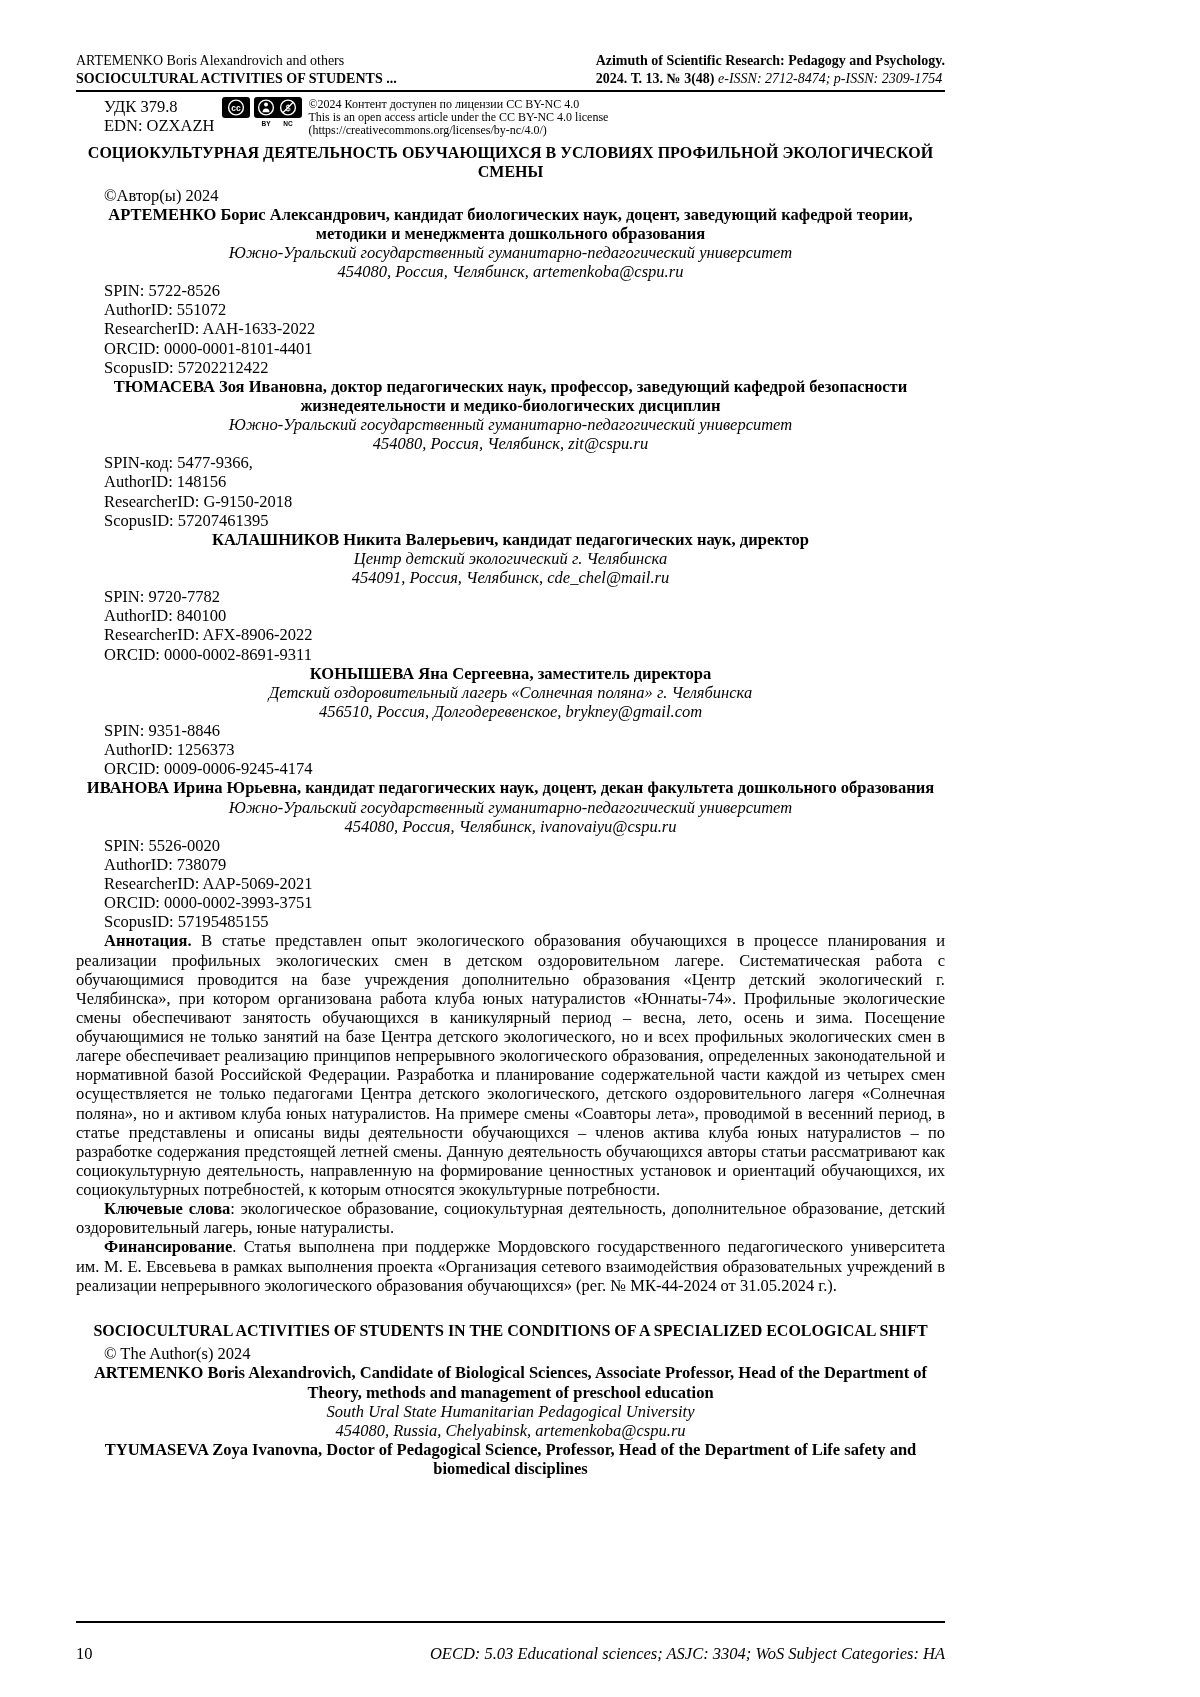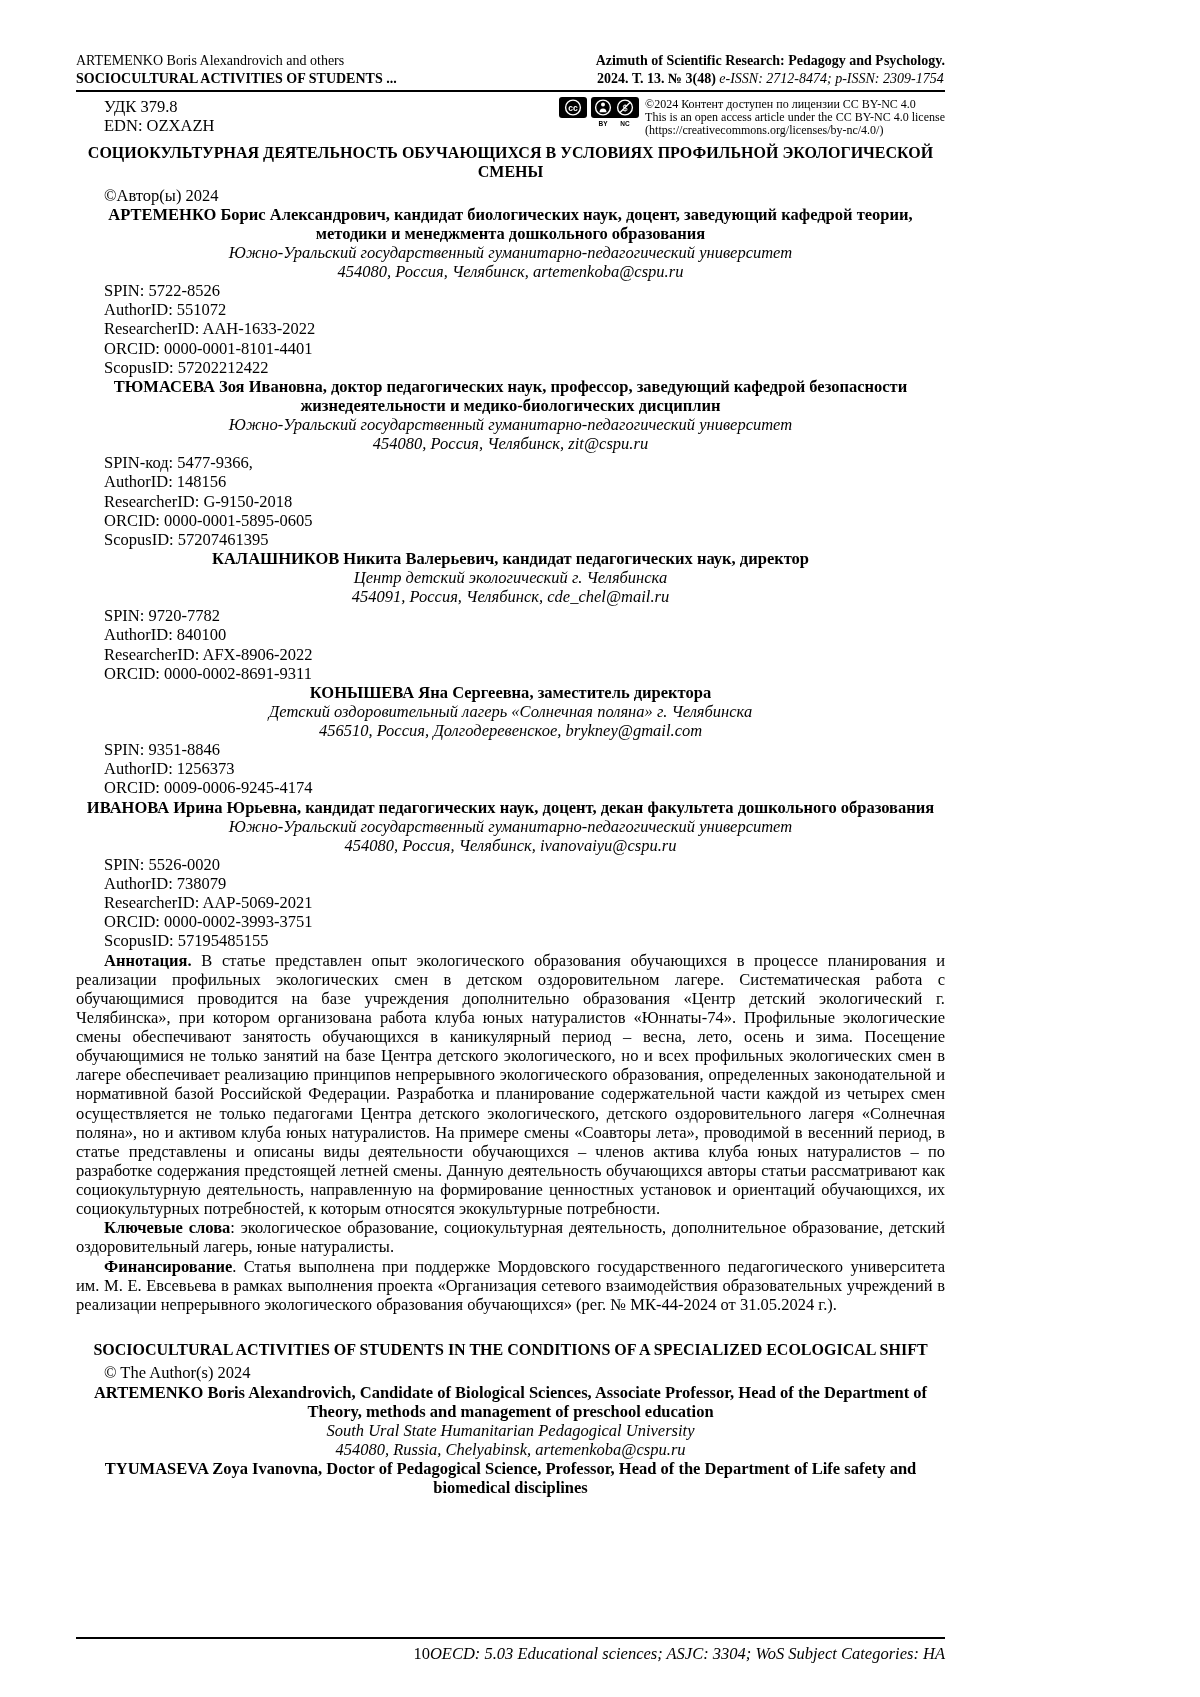--- a/index.html
+++ b/index.html
@@ -13,32 +13,32 @@
   .page {
     width:1153px; min-height:1697px;
     padding:52px 208px 34px 76px;
     display:flex; flex-direction:column;
   }
   .b { font-weight:bold; }
   .i { font-style:italic; }
   .ind { text-indent:28px; }
   .just { text-align:justify; text-indent:28px; }
   .header { display:flex; justify-content:space-between; align-items:flex-end; font-size:14px; line-height:1.25; }
-  .header-right { text-align:center; }
+  .header-right { text-align:left; }
   .rule { border-top:2px solid #000; margin-top:3px; }
-  .meta-row { display:flex; justify-content:space-between; margin-top:5px; }
+  .meta-row { display:flex; margin-top:5px;gap:8px; }
   .meta-right { display:flex; align-items:flex-start; gap:6px; }
   .license { font-size:12px; line-height:1.1; padding-top:1px; }
   .title { font-size:16px; font-weight:bold; text-align:center; line-height:1.22; margin:5px 0 4px 0; }
   .en-title { margin-top:26px; }
   .author-head { text-align:center;font-weight:bold; }
   .aff { text-align:center; font-style:italic; }
   .ids p { text-indent:28px; }
   .footer { margin-top:auto; }
-  .footer-row { display:flex; justify-content:flex-end; padding-top:5px; font-size:16.5px; }
+  .footer-row { display:flex; justify-content:space-between; padding-top:21px; font-size:16.5px; }
   .badge { display:block; }
 </style>
 </head>
 <body>
 
 <div class="page">
 
   <div class="header">
     <div>
       <div>ARTEMENKO Boris Alexandrovich and others</div>
@@ -100,21 +100,20 @@
   </div>
 
   <div>
     <p class="author-head"><b>ТЮМАСЕВА Зоя Ивановна</b><span>, доктор педагогических наук, профессор, заведующий кафедрой безопасности жизнедеятельности и медико-биологических дисциплин</span></p>
     <p class="aff">Южно-Уральский государственный гуманитарно-педагогический университет</p>
     <p class="aff">454080, Россия, Челябинск, zit@cspu.ru</p>
     <div class="ids">
       <p>SPIN-код: 5477-9366,</p>
       <p>AuthorID: 148156</p>
       <p>ResearcherID: G-9150-2018</p>
-      <p>ORCID: 0000-0001-5895-0605</p>
       <p>ScopusID: 57207461395</p>
     </div>
   </div>
 
   <div>
     <p class="author-head"><b>КАЛАШНИКОВ Никита Валерьевич</b><span>, кандидат педагогических наук, директор</span></p>
     <p class="aff">Центр детский экологический г. Челябинска</p>
     <p class="aff">454091, Россия, Челябинск, cde_chel@mail.ru</p>
     <div class="ids">
       <p>SPIN: 9720-7782</p>

